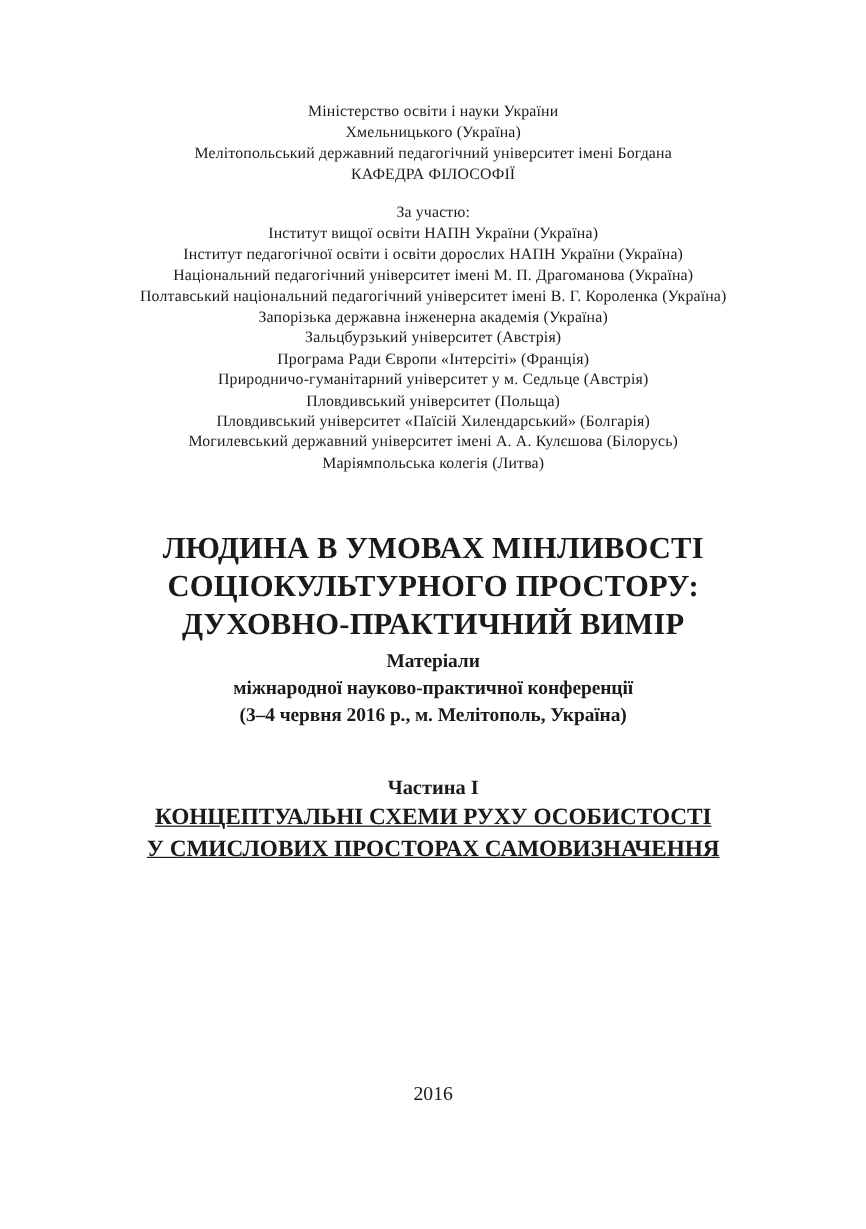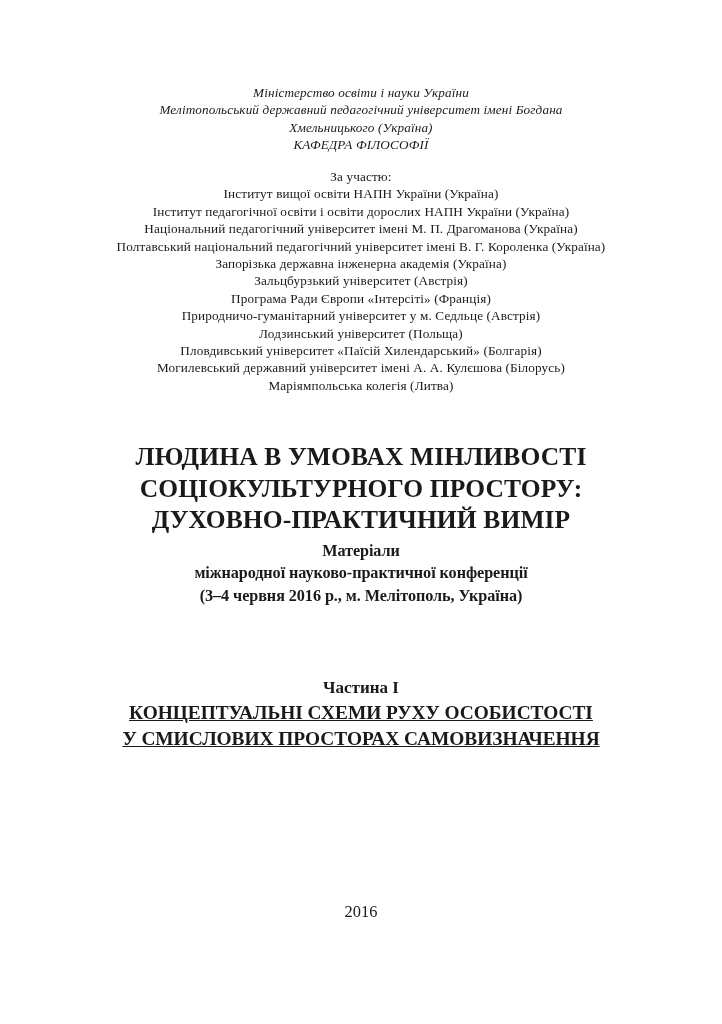--- a/index.html
+++ b/index.html
@@ -35,21 +35,20 @@
     display: block;
     white-space: nowrap;
   }
 
   
   #org-header { top: 84px; }
   #org-header .line {
     font-size: 13.2px;
     line-height: 17.4px;
     letter-spacing: 0.01em;
-    font-style: italic;
   }
 
   
   #participants { top: 168px; }
   #participants .line {
     font-size: 13.2px;
     line-height: 17.4px;
     letter-spacing: 0.01em;
   }
   #participants .intro {
@@ -68,21 +67,21 @@
   
   #materials { top: 540px; }
   #materials .line {
     font-size: 16.2px;
     line-height: 22.4px;
     font-weight: bold;
     letter-spacing: -0.004em;
   }
 
   
-  #part-heading { top: 676px; }
+  #part-heading { top: 645px; }
   #part-heading .part-label {
     font-size: 17px;
     line-height: 24px;
     font-weight: bold;
   }
   #part-heading .part-title {
     font-size: 19.4px;
     line-height: 25.5px;
     font-weight: bold;
     letter-spacing: -0.002em;
@@ -96,36 +95,36 @@
     line-height: 24.5px;
   }
 </style>
 </head>
 <body>
 
 <div class="page">
 
   <div class="block" id="org-header">
     <span class="line">Міністерство освіти і науки України</span>
+    <span class="line">Хмельницького (Україна)</span>
     <span class="line">Мелітопольський державний педагогічний університет імені Богдана</span>
-    <span class="line">Хмельницького (Україна)</span>
     <span class="line">КАФЕДРА ФІЛОСОФІЇ</span>
   </div>
 
   <div class="block" id="participants">
     <span class="line intro">За участю:</span>
     <span class="line">Інститут вищої освіти НАПН України (Україна)</span>
     <span class="line">Інститут педагогічної освіти і освіти дорослих НАПН України (Україна)</span>
     <span class="line">Національний педагогічний університет імені М. П. Драгоманова (Україна)</span>
     <span class="line">Полтавський національний педагогічний університет імені В. Г. Короленка (Україна)</span>
     <span class="line">Запорізька державна інженерна академія (Україна)</span>
     <span class="line">Зальцбурзький університет (Австрія)</span>
     <span class="line">Програма Ради Європи «Інтерсіті» (Франція)</span>
     <span class="line">Природничо-гуманітарний університет у м. Седльце (Австрія)</span>
-    <span class="line">Лодзинський університет (Польща)</span>
+    <span class="line">Пловдивський університет (Польща)</span>
     <span class="line">Пловдивський університет «Паїсій Хилендарський» (Болгарія)</span>
     <span class="line">Могилевський державний університет імені А. А. Кулєшова (Білорусь)</span>
     <span class="line">Маріямпольська колегія (Литва)</span>
   </div>
 
   <div class="block" id="main-title">
     <span class="line">ЛЮДИНА В УМОВАХ МІНЛИВОСТІ</span>
     <span class="line">СОЦІОКУЛЬТУРНОГО ПРОСТОРУ:</span>
     <span class="line">ДУХОВНО-ПРАКТИЧНИЙ ВИМІР</span>
   </div>

